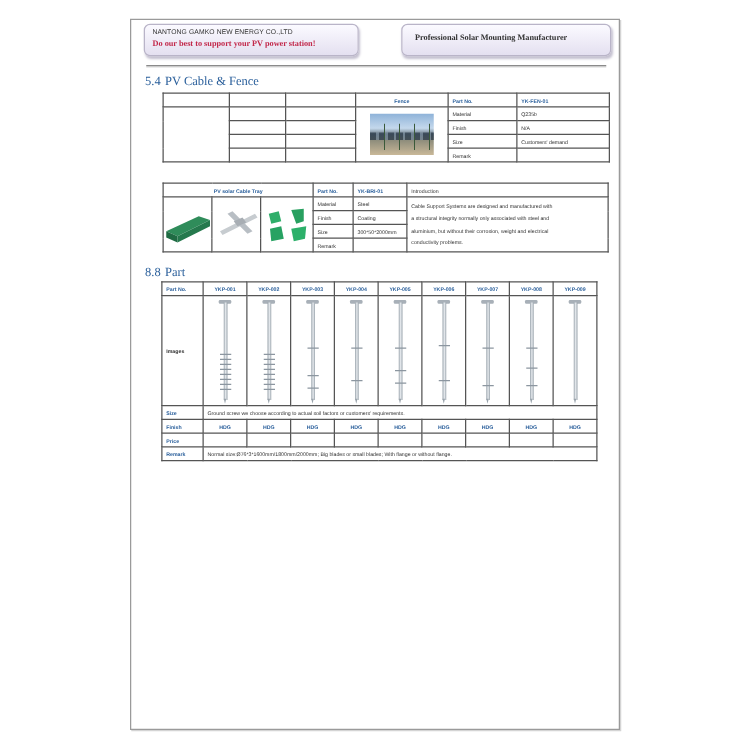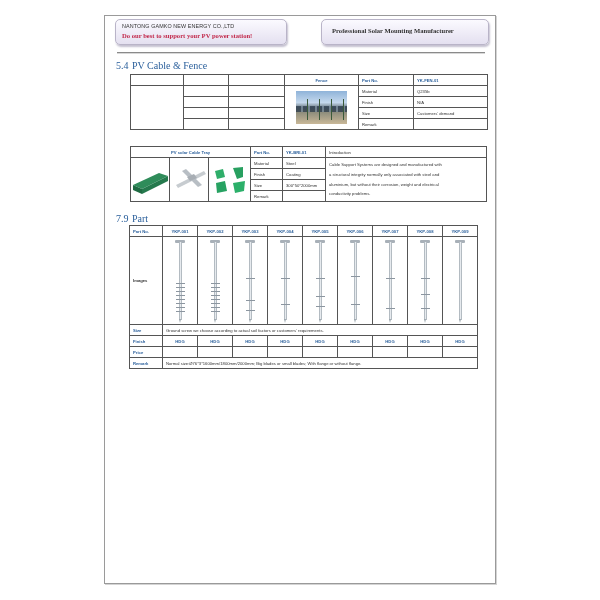--- a/index.html
+++ b/index.html
@@ -154,21 +154,21 @@
       <td>300*50*2000mm</td>
     </tr>
     <tr>
       <td>Remark</td>
       <td></td>
     </tr>
   </tbody>
     </table>
 
   <div class="sec" style="top:197px;">
-    <span class="num">7.9</span><span>Part</span>
+    <span class="num">8.8</span><span>Part</span>
   </div>
 
   <table id="pile-table" style="left:24px;top:209px;width:348px;">
     <colgroup>
         <col style="width:33px">
         <col span="9" style="width:35px">
       </colgroup>
     <tbody>
         <tr id="row-partno">
       <td class="blue bold">Part No.</td>

